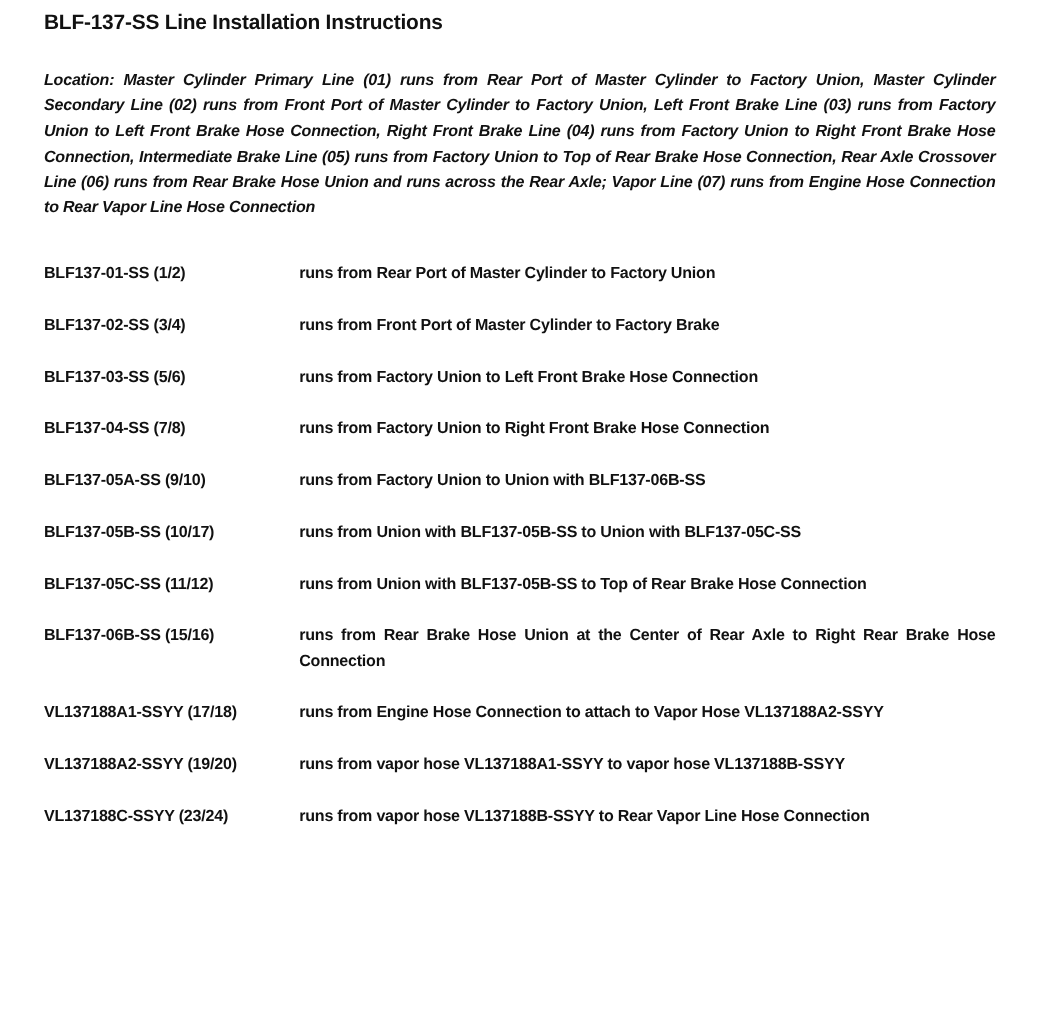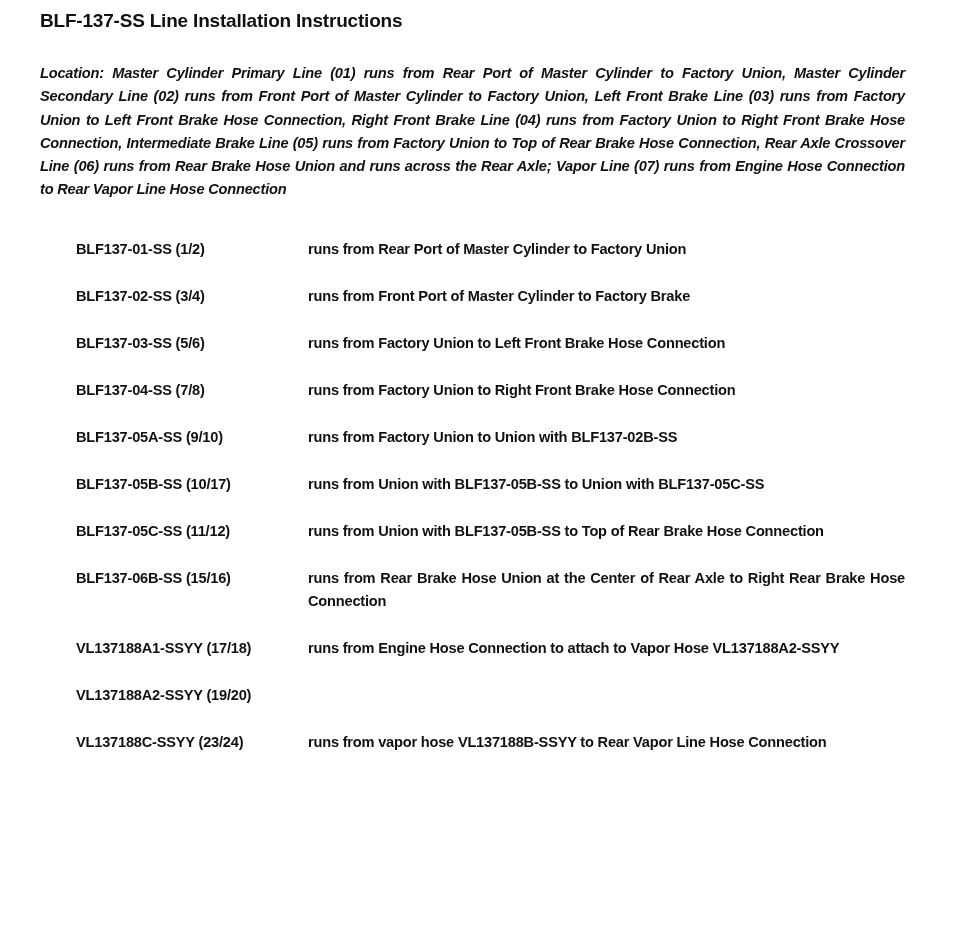--- a/index.html
+++ b/index.html
@@ -30,21 +30,20 @@
     margin-top: 28px;
     font-size: 14.6px;
     line-height: 23.3px;
     letter-spacing: -0.2px;
     text-align: justify;
     color: #111111;
     font-style: italic;
   }
   .line-table {
     margin-top: 36px;
-    margin-left: 36px;
   }
   .line-row {
     display: grid;
     grid-template-columns: 232px 1fr;
     column-gap: 0;
     margin-bottom: 24px;
     font-size: 14.6px;
     line-height: 23px;
     letter-spacing: -0.2px;
   }
@@ -81,21 +80,21 @@
       <div class="part-description">runs from Factory Union to Left Front Brake Hose Connection</div>
     </div>
 
     <div class="line-row">
       <div class="part-number">BLF137-04-SS (7/8)</div>
       <div class="part-description">runs from Factory Union to Right Front Brake Hose Connection</div>
     </div>
 
     <div class="line-row">
       <div class="part-number">BLF137-05A-SS (9/10)</div>
-      <div class="part-description">runs from Factory Union to Union with BLF137-02B-SS</div>
+      <div class="part-description">runs from Factory Union to Union with BLF137-06B-SS</div>
     </div>
 
     <div class="line-row">
       <div class="part-number">BLF137-05B-SS (10/17)</div>
       <div class="part-description">runs from Union with BLF137-05B-SS to Union with BLF137-05C-SS</div>
     </div>
 
     <div class="line-row">
       <div class="part-number">BLF137-05C-SS (11/12)</div>
       <div class="part-description">runs from Union with BLF137-05B-SS to Top of Rear Brake Hose Connection</div>
@@ -107,20 +106,21 @@
       <div class="part-description">runs from Rear Brake Hose Union at the Center of Rear Axle to Right Rear Brake Hose Connection</div>
     </div>
 
     <div class="line-row">
       <div class="part-number">VL137188A1-SSYY (17/18)</div>
       <div class="part-description">runs from Engine Hose Connection to attach to Vapor Hose VL137188A2-SSYY</div>
     </div>
 
     <div class="line-row">
       <div class="part-number">VL137188A2-SSYY (19/20)</div>
+      <div class="part-description">runs from vapor hose VL137188A1-SSYY to vapor hose VL137188B-SSYY</div>
     </div>
 
 
     <div class="line-row">
       <div class="part-number">VL137188C-SSYY (23/24)</div>
       <div class="part-description">runs from vapor hose VL137188B-SSYY to Rear Vapor Line Hose Connection</div>
     </div>
 
   </div>
 

